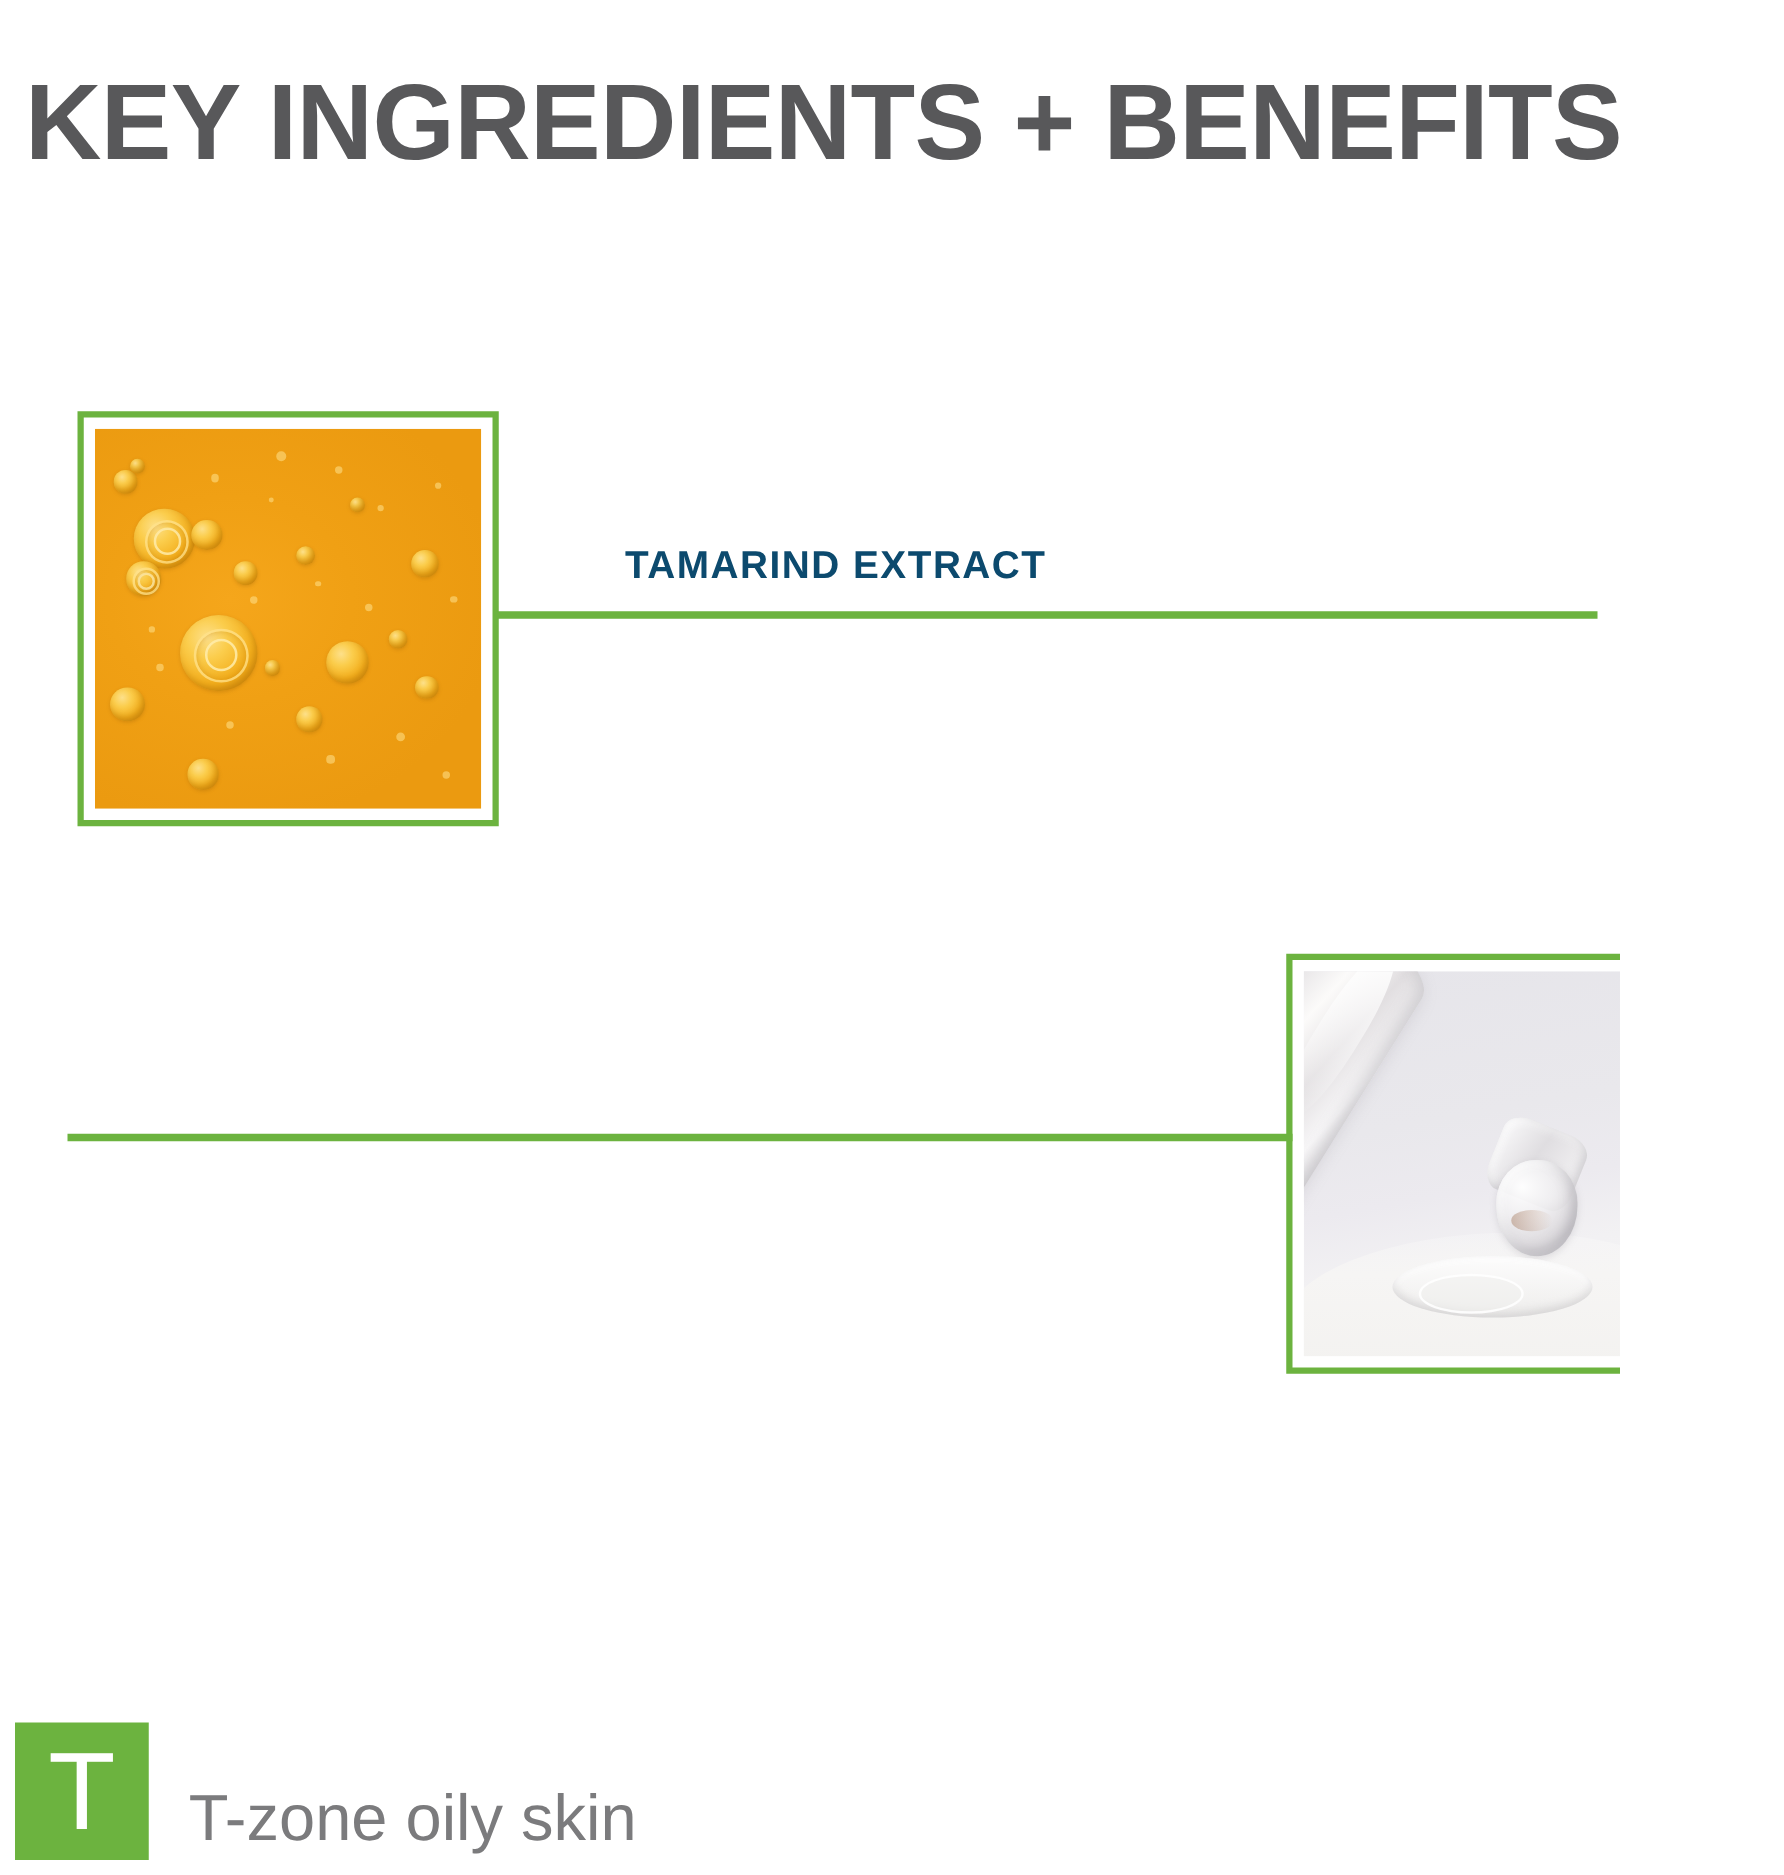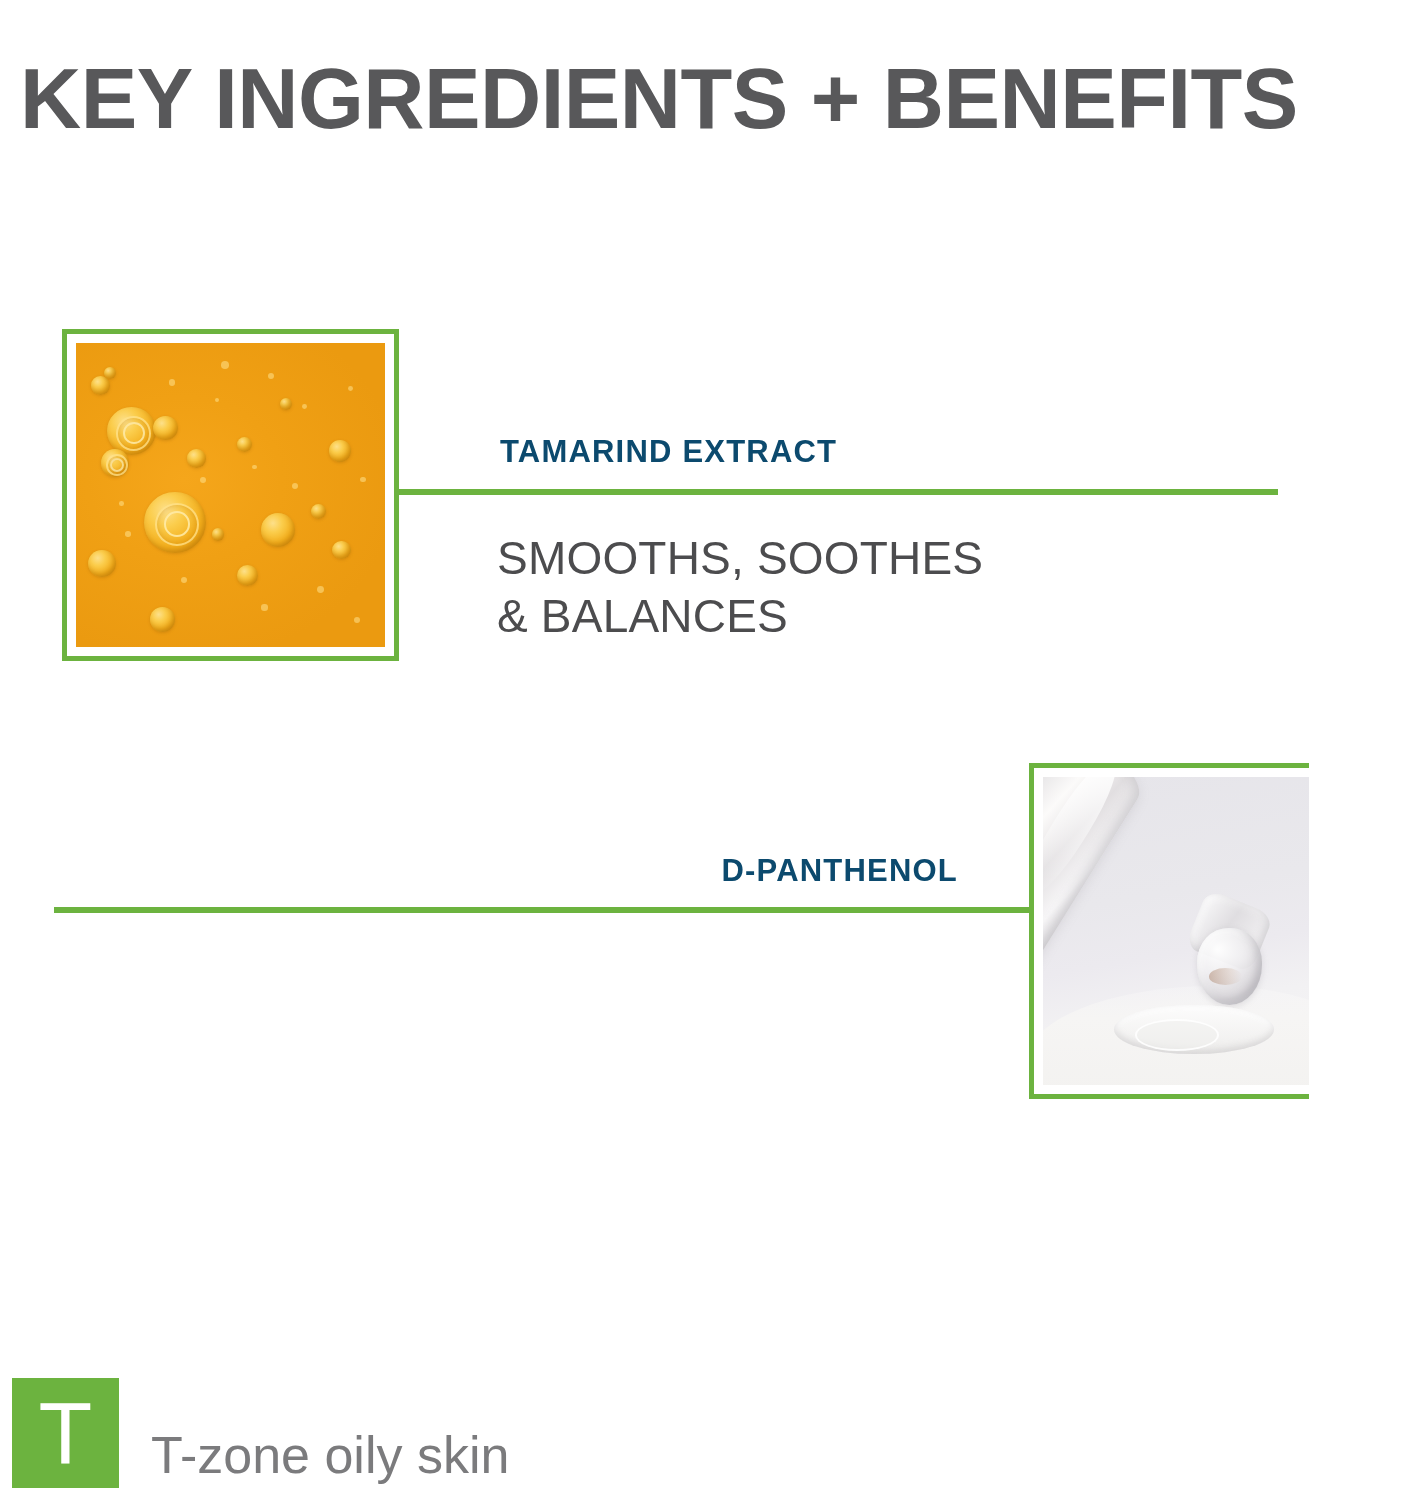--- a/index.html
+++ b/index.html
@@ -9,21 +9,20 @@
   }
   body {
     font-family: "Liberation Sans", sans-serif;
   }
   .page {
     position: relative;
     width: 1296px;
     height: 1500px;
     background: #ffffff;
     overflow: hidden;
-    padding-left: 13px;
   }
 
   
   .page-title {
     position: absolute;
     left: 20px;
     top: -6px;
     width: 1400px;
     font-family: "Liberation Sans Narrow", "Liberation Sans", sans-serif;
     font-weight: 700;
@@ -359,22 +358,20 @@
         <div class="spk" style="left:14%;top:52%;width:1.5%;height:1.5%"></div>
         <div class="spk" style="left:45%;top:18%;width:1.4%;height:1.4%"></div>
       </div>
     </div>
   </div>
 
   <div class="rule" id="rule-tamarind"></div>
 
   <div class="ing-name" id="name-tamarind">TAMARIND EXTRACT</div>
 
-  <div class="ing-benefit" id="benefit-tamarind">SMOOTHS, SOOTHES
-&amp; BALANCES</div>
 
   <div class="frame" id="frame-panthenol">
     <div class="frame-inner">
       <div class="drop-bg">
         <div class="drop-pool"></div>
         <div class="drop-pipette">
           <div class="sheen"></div>
           <div class="sheen2"></div>
         </div>
         <div class="drop-tip"></div>
@@ -382,21 +379,20 @@
           <div class="glint"></div>
         </div>
         <div class="drop-splash"></div>
         <div class="drop-splash2"></div>
       </div>
     </div>
   </div>
 
   <div class="rule" id="rule-panthenol"></div>
 
-  <div class="ing-name" id="name-panthenol">D-PANTHENOL</div>
 
 
   <div class="footer">
     <div class="badge">
       <div class="badge-letter">T</div>
     </div>
     <div class="footer-label">T-zone oily skin</div>
   </div>
 
 </div>

